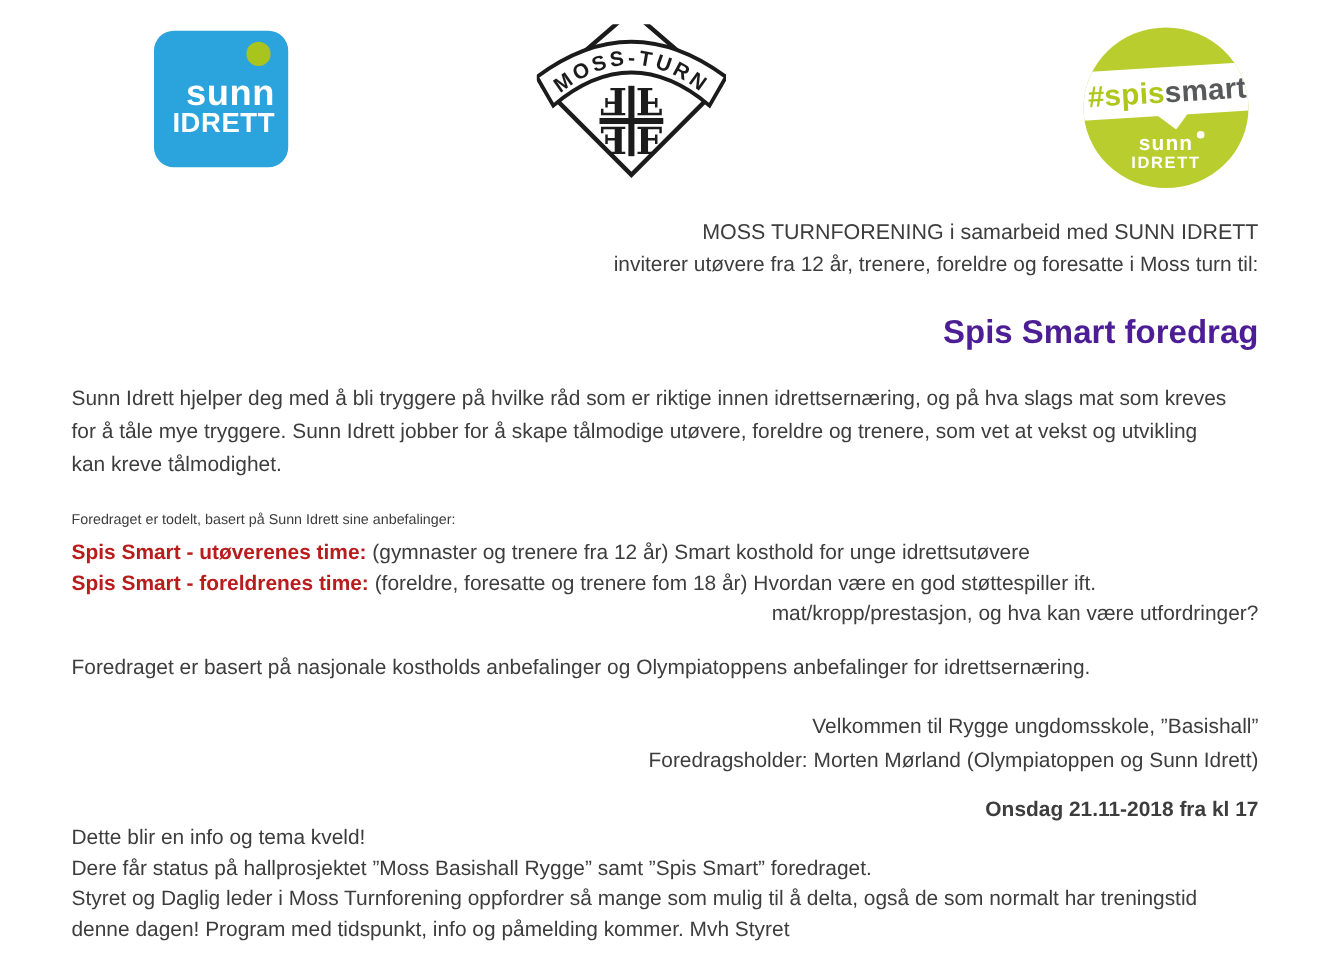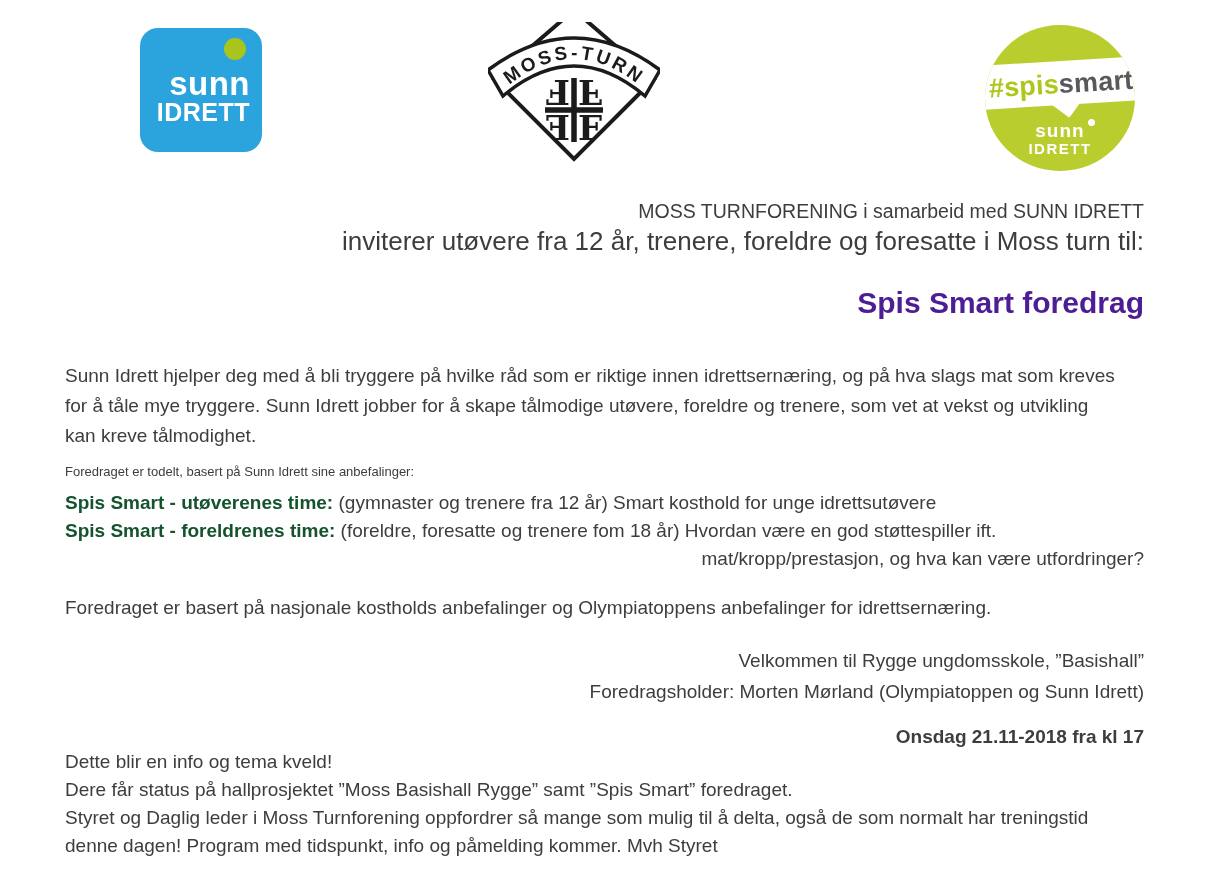--- a/index.html
+++ b/index.html
@@ -39,36 +39,36 @@
   }
   .spis-sub{position:absolute;bottom:14px;width:100%;text-align:center;color:#fff;font-weight:bold;}
   .spis-sunn{font-size:19px;line-height:18px;letter-spacing:1px;display:inline-block;position:relative;}
   .spis-dot{position:absolute;right:-10px;top:-3px;width:7px;height:7px;border-radius:50%;background:#fff;}
   .spis-idrett{font-size:15px;line-height:16px;letter-spacing:1.5px;}
   
   .content{position:absolute;left:65px;right:63px;top:0;}
   .tline{position:absolute;left:0;right:0;font-size:19px;line-height:28px;}
   .center{text-align:right;}
   .hdr1{top:197px;font-size:19.5px;}
-  .hdr2{top:227px;font-size:26px;}
+  .hdr2{top:227px;font-size:19px;}
   .h1{top:283px;font-size:30px;font-weight:bold;color:#4c1d95;line-height:40px;}
-  .intro{top:361px;line-height:30px;}
+  .intro{top:348px;line-height:30px;}
   .prog-head{top:458px;font-size:13px;text-underline-offset:4px;}
   .item1{top:489px;}
   .item2{top:517px;}
   .item2c{top:545px;}
   .basis{top:594px;}
   .venue{top:647px;}
   .speaker{top:678px;}
   .datetime{top:723px;font-weight:bold;}
   .f1{top:748px;}
   .f2{top:776px;}
   .f3a{top:804px;}
   .f3b{top:832px;}
-  b{color:#14532d;}
+  b{color:#b91c1c;}
 </style>
 </head>
 <body>
 
 <div class="sunn-logo">
   <div class="sunn-dot"></div>
   <div class="sunn-line1">sunn</div>
   <div class="sunn-line2">IDRETT</div>
 </div>
 

